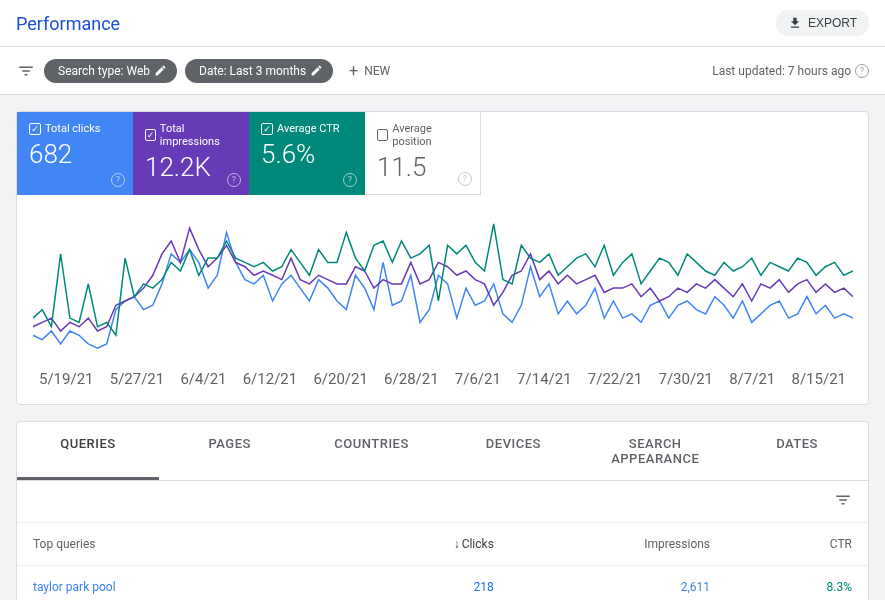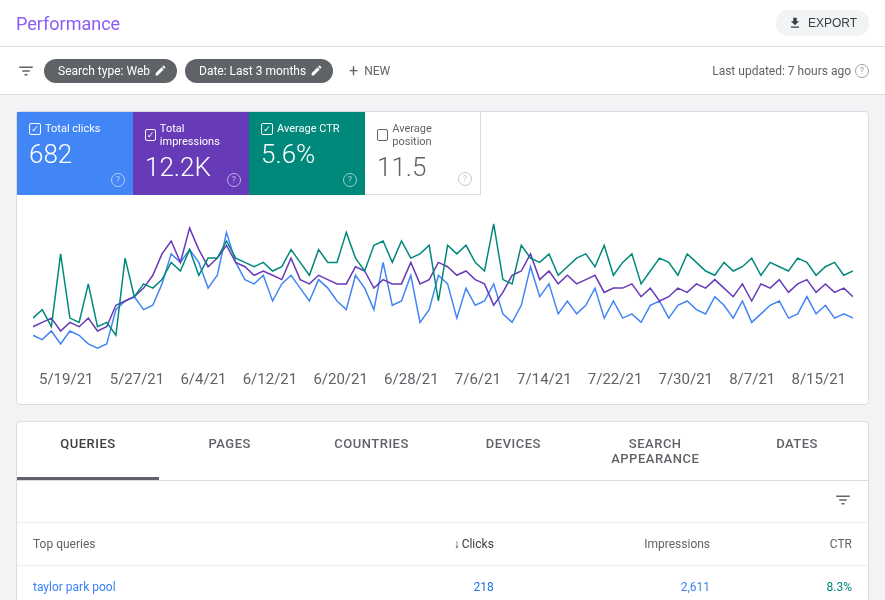--- a/index.html
+++ b/index.html
@@ -1,19 +1,19 @@
 <!DOCTYPE html>
 <html><head>
 <meta charset="utf-8">
 <style>
   * { box-sizing: border-box; margin: 0; padding: 0; }
   body { font-family: Roboto, Arial, sans-serif; background: #f1f3f4; color: #3c4043; font-size: 13px; width: 885px; }
   
   .header { background: #fff; border-bottom: 1px solid #dadce0; padding: 10px 16px; display: flex; align-items: center; justify-content: space-between; }
-  .header-title { font-size: 18px; font-weight: 400; color: #8b5cf6; }
+  .header-title { font-size: 18px; font-weight: 400; color: #1d4ed8; }
   .export-btn { display: flex; align-items: center; gap: 6px; background: #f1f3f4; border: none; padding: 6px 12px; font-size: 12px; font-weight: 500; color: #3c4043; cursor: pointer; border-radius: 12px; }
   .export-btn svg { width: 14px; height: 14px; fill: #3c4043; }
   
   .filter-bar { background: #fff; border-bottom: 1px solid #dadce0; padding: 10px 16px; display: flex; align-items: center; justify-content: space-between; }
   .filter-left { display: flex; align-items: center; gap: 8px; }
   .filter-icon { width: 20px; color: #5f6368; }
   .chip { background: #5f6368; color: #fff; border-radius: 16px; padding: 5px 10px 5px 14px; font-size: 12px; display: flex; align-items: center; gap: 4px; cursor: pointer; }
   .chip svg { width: 13px; height: 13px; fill: #fff; }
   .new-btn { display: flex; align-items: center; gap: 6px; color: #5f6368; font-size: 12px; cursor: pointer; padding: 4px 8px; }
   .last-updated { color: #5f6368; font-size: 12px; display: flex; align-items: center; gap: 4px; margin-left: 20px; }

